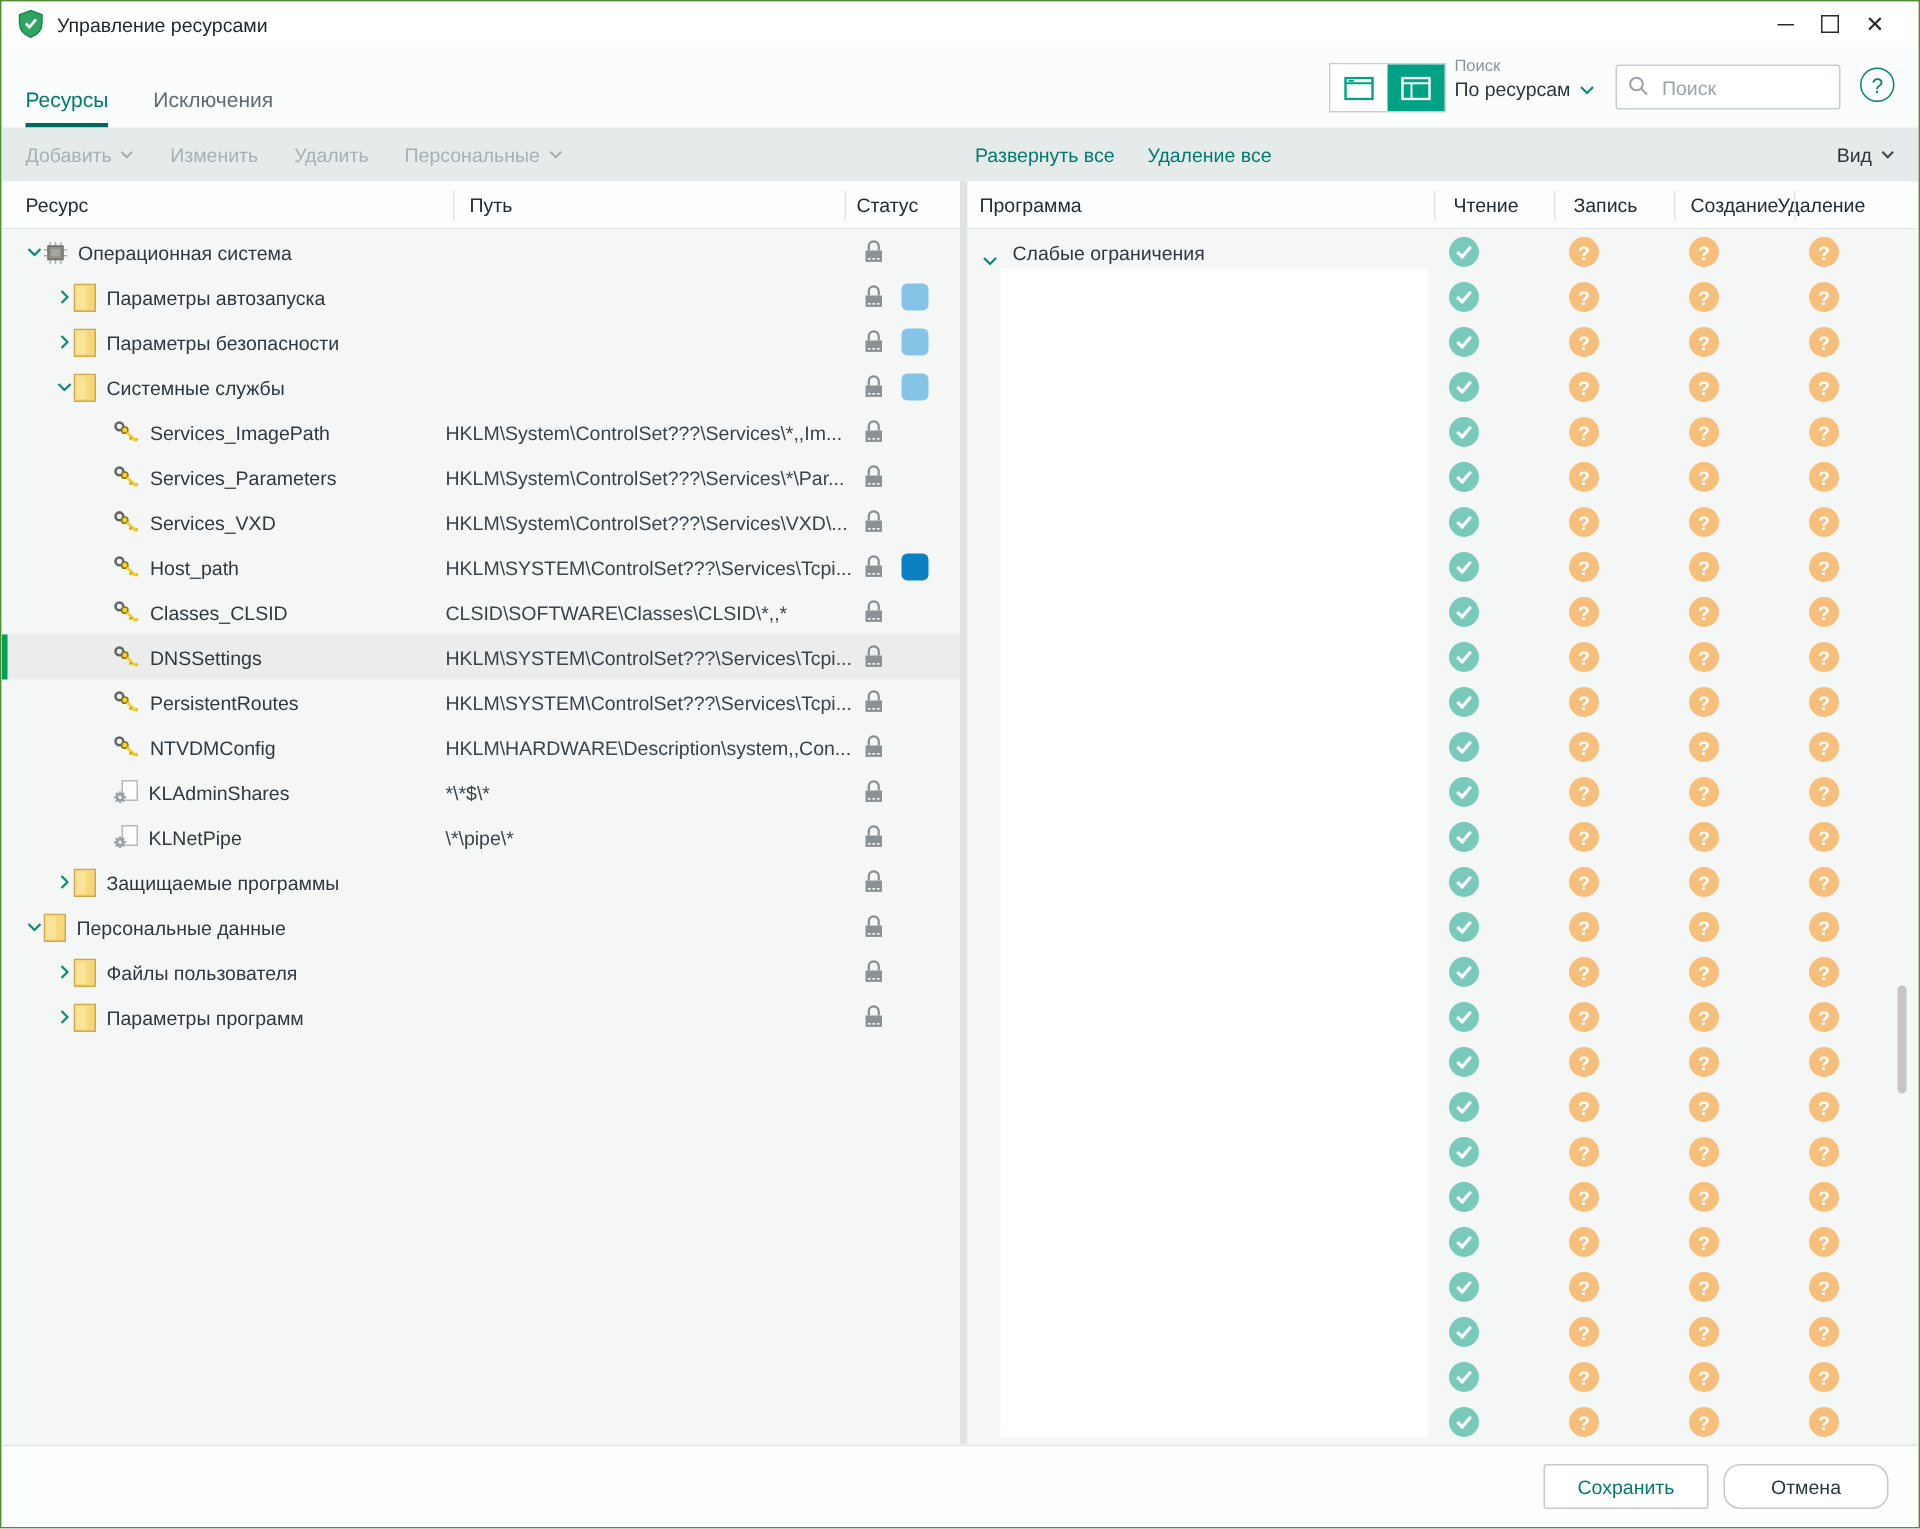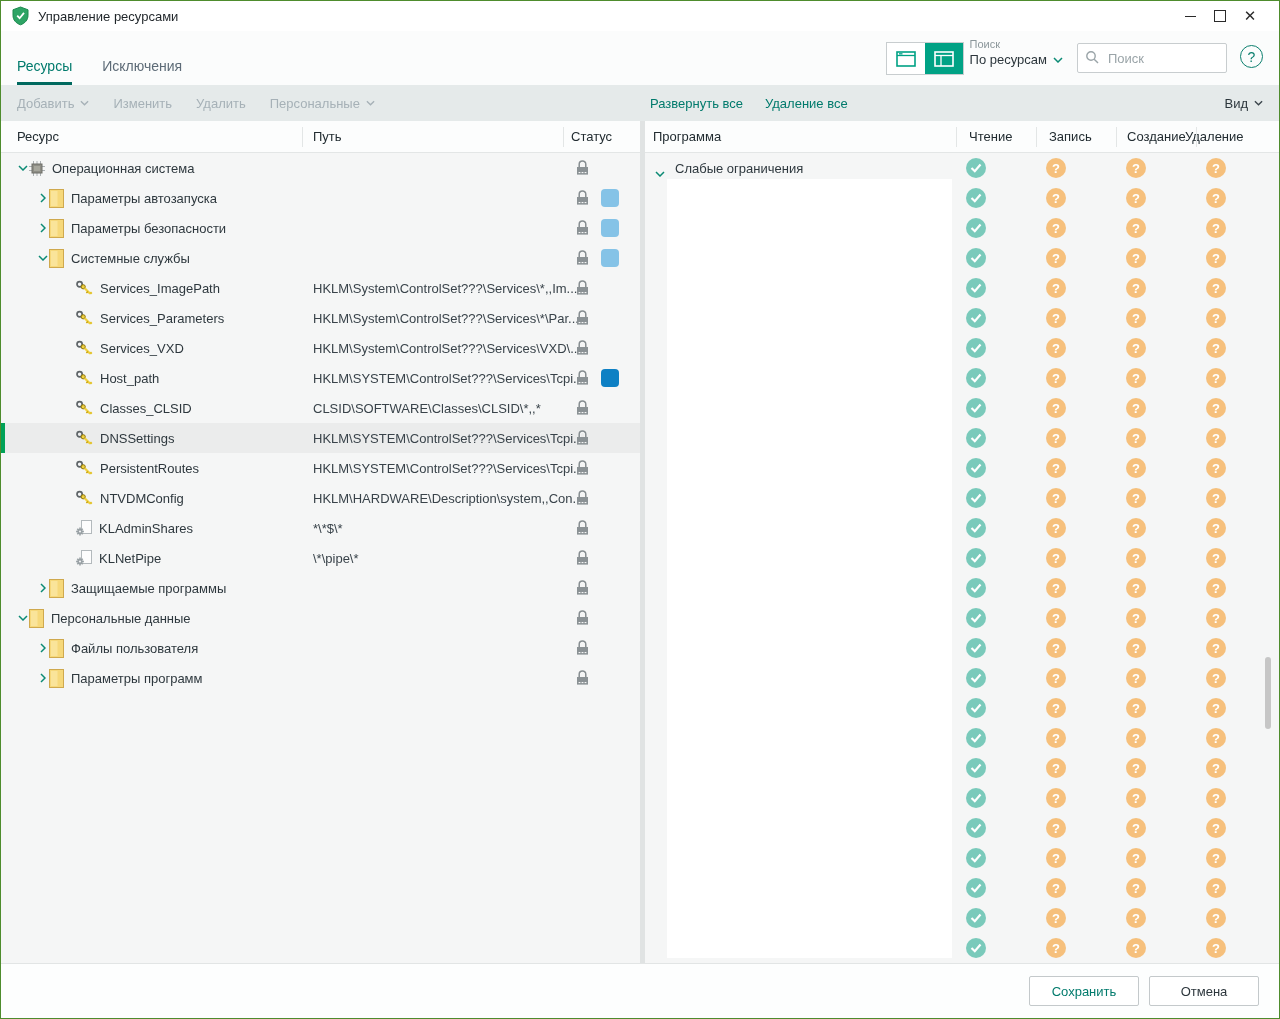--- a/index.html
+++ b/index.html
@@ -69,38 +69,38 @@
   .ph-sep { position:absolute; top:6px; width:1px; height:20px; background:#e3e6e6; }
 
   .rows { position:relative; flex:1; background:#f5f6f6; overflow:hidden; }
 
   .t-row { height:30px; position:relative; display:flex; align-items:center; font-size:13px; color:#2e383e; }
   .t-row.selected { background:#ebecec; }
   .t-row.selected::before { content:""; position:absolute; left:0; top:0; width:4px; height:30px; background:#00a258; }
   .t-row .lbl { margin-left:7px; white-space:nowrap; }
   .t-row .chev { display:flex; width:12px; justify-content:center; }
   .t-row .ricon { display:flex; margin-left:8px; }
-  .t-row .path { position:absolute; left:312px; color:#39434a; white-space:nowrap; }
+  .t-row .path { position:absolute; left:296px; color:#39434a; white-space:nowrap; }
   .t-row .lock { position:absolute; left:574px; top:6px; display:flex; }
   .t-row .sq { position:absolute; left:600px; top:6px; width:18px; height:18px; border-radius:4px; }
 
   .r-row { height:30px; position:relative; font-size:13px; color:#2e383e; }
   .r-row .gchev { position:absolute; left:10px; top:12px; }
   .r-row .glbl { position:absolute; left:30px; top:8px; white-space:nowrap; }
   .perm { position:absolute; top:5px; width:20px; height:20px; border-radius:50%; display:flex; align-items:center; justify-content:center; }
   .perm.q { color:#ffffff; font-weight:bold; font-size:13px; }
   .white-box { position:absolute; left:22px; top:26px; width:285px; height:779px; background:#ffffff; }
   .vscroll { position:absolute; right:8px; top:536px; width:6px; height:72px; border-radius:3px; background:#c6c6c6; }
 
   
   .footer { height:55px; border-top:1px solid #e2e5e5; background:#fdfefe; position:relative; box-sizing:border-box; }
   .btn { position:absolute; top:12px; height:30px; border:1px solid #c4c9cb; border-radius:2px; background:#ffffff;
     font-size:13px; font-family:"Liberation Sans", sans-serif; display:flex; align-items:center; justify-content:center; }
   .btn.save { right:140px; width:110px; color:#007a6c; }
-  .btn.cancel { right:20px; width:110px; color:#2c363c; }
+  .btn.cancel { right:20px; width:110px; color:#2c363c;border-radius:11px; }
 </style>
 </head>
 <body>
 
 <div class="window">
 
   <div class="titlebar">
     <span class="shield">
       <svg width="19" height="20" viewBox="0 0 19 20">
         <path d="M9.5 1 L17 3.8 V9.4 C17 14 13.9 17.3 9.5 18.8 C5.1 17.3 2 14 2 9.4 V3.8 Z" fill="#2ea465" stroke="#1d8a4f" stroke-width="1"></path>

